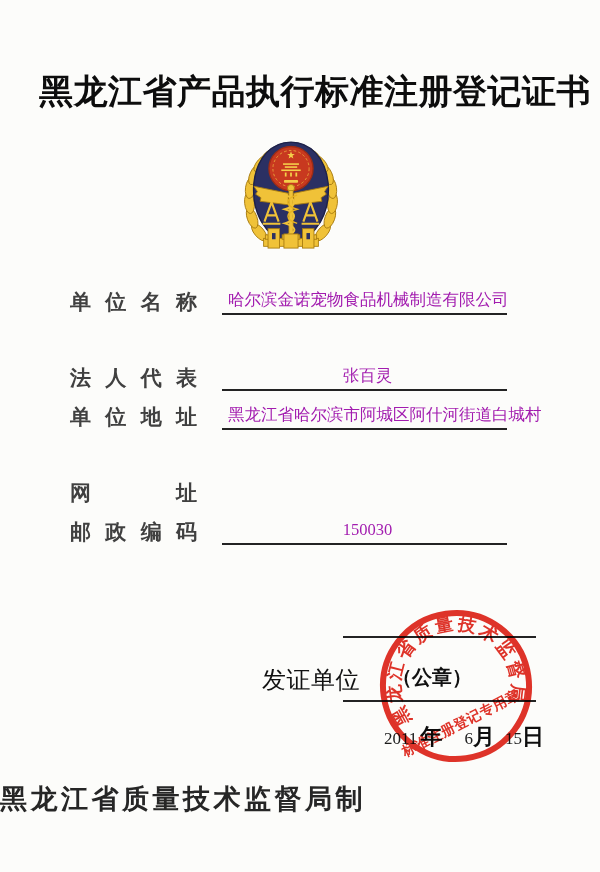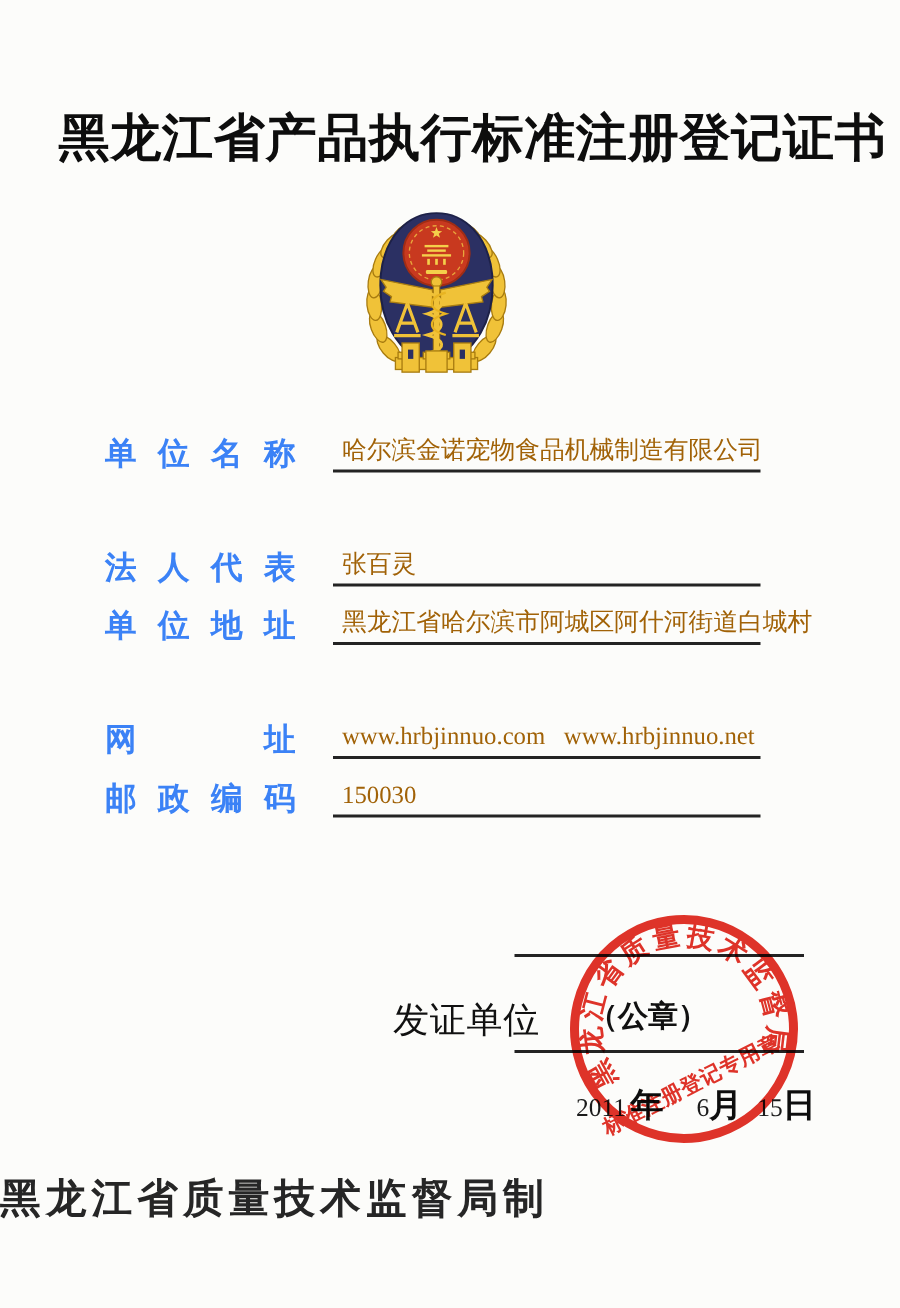--- a/index.html
+++ b/index.html
@@ -11,27 +11,27 @@
   }
   .title{
     position:absolute; top:69px; left:0; width:600px;
     text-align:center; font-size:34px; font-weight:900;
     letter-spacing:0.5px; color:#0d0d0d; white-space:nowrap;margin-left:15px;
   }
   .emblem{ position:absolute; left:238px; top:136px; width:106px; height:127px; }
 
   .frow{ position:absolute; left:70px; width:436px; height:28px; display:flex; align-items:flex-end; }
   .flabel{
-    flex:none; width:127px; font-size:21px; font-weight:bold; color:#3b82f6;
+    flex:none; width:127px; font-size:21px; font-weight:bold; color:#404040;
     text-align:justify; text-align-last:justify; line-height:26px; white-space:normal;
   }
   .fvalue{
     flex:none; width:279px; margin-left:25px; height:26px;
     border-bottom:2px solid #232323; font-size:16.5px; line-height:25px;
-    padding-left:6px; white-space:pre; overflow:visible; color:#a16207;
+    padding-left:6px; white-space:pre; overflow:visible; color:#a21caf;text-align:center;
   }
   .r0{top:287px}.r1{top:325px}.r2{top:363px}.r3{top:402px}.r4{top:439px}.r5{top:478px}.r6{top:517px}
 
   .cert-label{ position:absolute; left:262px; top:603px; font-size:20px; font-weight:bold; letter-spacing:0.5px; }
   .issuer-label{ position:absolute; left:262px; top:664px; font-size:24px; font-weight:normal; letter-spacing:0.5px; }
   .issuer-value{ position:absolute; left:392px; top:664px; font-size:20px; font-weight:bold; }
   .uline{ position:absolute; left:343px; width:193px; height:0; border-top:2px solid #232323; }
   .ul1{ top:636px } .ul2{ top:700px }
   .cert-no-value{ position:absolute; left:350px; top:612px; font-size:16px; width:180px; }
 
@@ -124,21 +124,20 @@
   <div class="frow r2">
     <span class="flabel">法 人 代 表</span>
     <span class="fvalue">张百灵</span>
   </div>
   <div class="frow r3">
     <span class="flabel">单 位 地 址</span>
     <span class="fvalue">黑龙江省哈尔滨市阿城区阿什河街道白城村</span>
   </div>
   <div class="frow r5">
     <span class="flabel">网  址</span>
-    <span class="fvalue">www.hrbjinnuo.com   www.hrbjinnuo.net</span>
   </div>
   <div class="frow r6">
     <span class="flabel">邮 政 编 码</span>
     <span class="fvalue">150030</span>
   </div>
 
   <div class="cert-no-value"></div>
   <div class="uline ul1"></div>
 
   <div class="issuer-label">发证单位</div>

